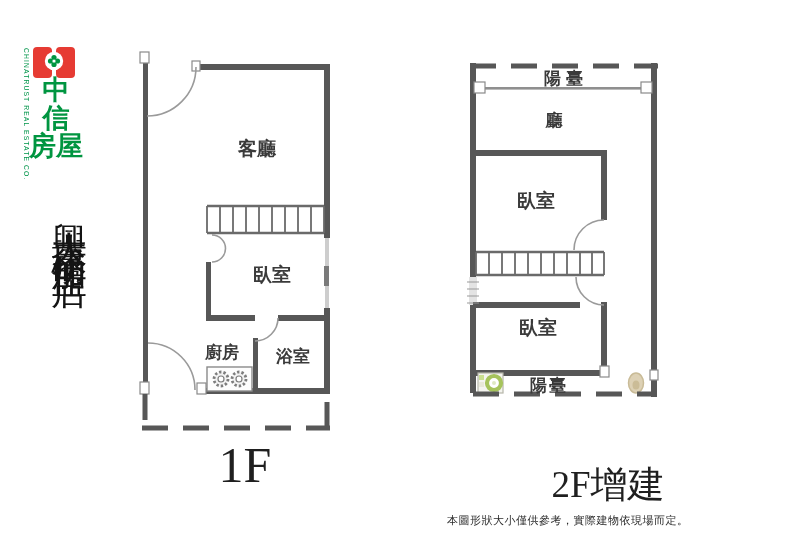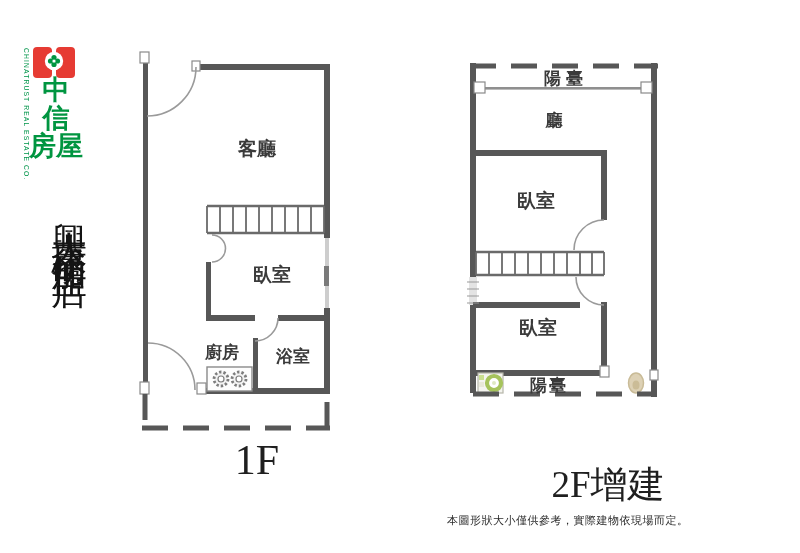--- a/index.html
+++ b/index.html
@@ -32,21 +32,21 @@
   .winline{fill:#8f8f8f;}
   .wintick{fill:none;stroke:#9a9a9a;stroke-width:1.2;}
   .room-label{font-family:"Liberation Serif",serif;font-weight:bold;fill:#3a3a3a;
               font-size:19px;text-anchor:middle;}
   .room-label.small{font-size:17px;}
   .sp-wide{letter-spacing:5px;}
   .sp-sm{letter-spacing:2px;}
 
   
   .caption{position:absolute;font-family:"Liberation Serif",serif;color:#1f1f1f;text-align:center;}
-  .caption-1f{left:212px;top:436px;width:90px;font-size:42px;}
+  .caption-1f{left:200px;top:436px;width:90px;font-size:50px;}
   .caption-2f{left:518px;top:460px;width:180px;font-size:37px;}
   .disclaimer{position:absolute;left:447px;top:513px;font-size:11px;letter-spacing:0.5px;
               color:#2b2b2b;font-family:Liberation Sans, sans-serif;}
 </style>
 </head>
 <body>
 
 <div class="page">
 
   <div class="logo-en">CHINATRUST REAL ESTATE CO.</div>

